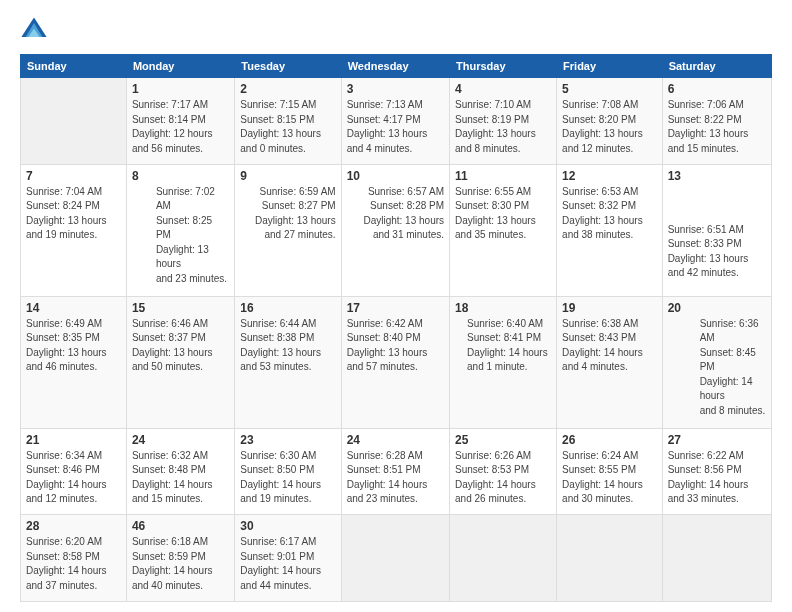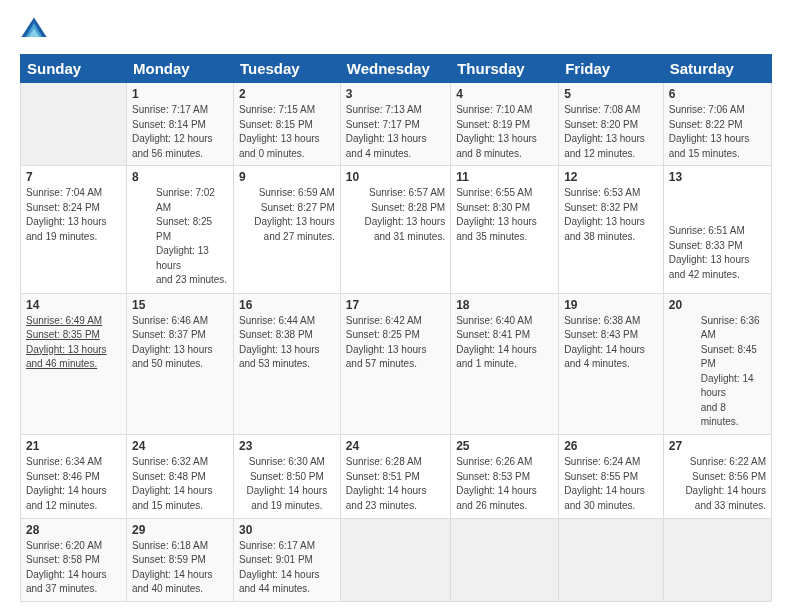--- a/index.html
+++ b/index.html
@@ -54,21 +54,21 @@
       color: #555;
     }
     .calendar {
       width: 100%;
       border-collapse: collapse;
       flex: 1;
     }
     .calendar thead tr th {
       background-color: #1a5fa8;
       color: #fff;
-      font-size: 15px;
+      font-size: 11px;
       font-weight: bold;
       text-align: left;
       padding: 5px 6px;
       border: 1px solid #1a5fa8;
     }
     .calendar tbody tr td {
       border: 1px solid #ddd;
       vertical-align: top;
       padding: 4px 5px;
       font-size: 9.5px;
@@ -147,21 +147,21 @@
           <td>
             <span class="day-num">2</span>
             <div class="day-info" style="white-space: pre-line;">Sunrise: 7:15 AM
 Sunset: 8:15 PM
 Daylight: 13 hours
 and 0 minutes.</div>
           </td>
           <td>
             <span class="day-num">3</span>
             <div class="day-info" style="white-space: pre-line;">Sunrise: 7:13 AM
-Sunset: 7:17 PM
+Sunset: 4:17 PM
 Daylight: 13 hours
 and 4 minutes.</div>
           </td>
           <td>
             <span class="day-num">4</span>
             <div class="day-info" style="white-space: pre-line;">Sunrise: 7:10 AM
 Sunset: 8:19 PM
 Daylight: 13 hours
 and 8 minutes.</div>
           </td>
@@ -227,21 +227,21 @@
             <span class="day-num">13</span>
             <div class="day-info" style="white-space: pre-line; margin-top: 40px;">Sunrise: 6:51 AM
 Sunset: 8:33 PM
 Daylight: 13 hours
 and 42 minutes.</div>
           </td>
         </tr>
         <tr>
           <td>
             <span class="day-num">14</span>
-            <div class="day-info" style="white-space: pre-line; text-decoration: underline;">Sunrise: 6:49 AM
+            <div class="day-info" style="white-space: pre-line;">Sunrise: 6:49 AM
 Sunset: 8:35 PM
 Daylight: 13 hours
 and 46 minutes.</div>
           </td>
           <td>
             <span class="day-num">15</span>
             <div class="day-info" style="white-space: pre-line;">Sunrise: 6:46 AM
 Sunset: 8:37 PM
 Daylight: 13 hours
 and 50 minutes.</div>
@@ -249,27 +249,27 @@
           <td>
             <span class="day-num">16</span>
             <div class="day-info" style="white-space: pre-line;">Sunrise: 6:44 AM
 Sunset: 8:38 PM
 Daylight: 13 hours
 and 53 minutes.</div>
           </td>
           <td>
             <span class="day-num">17</span>
             <div class="day-info" style="white-space: pre-line;">Sunrise: 6:42 AM
-Sunset: 8:25 PM
+Sunset: 8:40 PM
 Daylight: 13 hours
 and 57 minutes.</div>
           </td>
           <td>
             <span class="day-num">18</span>
-            <div class="day-info" style="white-space: pre-line;">Sunrise: 6:40 AM
+            <div class="day-info" style="white-space: pre-line; margin-left: 12px;">Sunrise: 6:40 AM
 Sunset: 8:41 PM
 Daylight: 14 hours
 and 1 minute.</div>
           </td>
           <td>
             <span class="day-num">19</span>
             <div class="day-info" style="white-space: pre-line;">Sunrise: 6:38 AM
 Sunset: 8:43 PM
 Daylight: 14 hours
 and 4 minutes.</div>
@@ -292,21 +292,21 @@
           </td>
           <td>
             <span class="day-num">24</span>
             <div class="day-info" style="white-space: pre-line;">Sunrise: 6:32 AM
 Sunset: 8:48 PM
 Daylight: 14 hours
 and 15 minutes.</div>
           </td>
           <td>
             <span class="day-num">23</span>
-            <div class="day-info" style="white-space: pre-line; text-align: center;">Sunrise: 6:30 AM
+            <div class="day-info" style="white-space: pre-line;">Sunrise: 6:30 AM
 Sunset: 8:50 PM
 Daylight: 14 hours
 and 19 minutes.</div>
           </td>
           <td>
             <span class="day-num">24</span>
             <div class="day-info" style="white-space: pre-line;">Sunrise: 6:28 AM
 Sunset: 8:51 PM
 Daylight: 14 hours
 and 23 minutes.</div>
@@ -320,36 +320,36 @@
           </td>
           <td>
             <span class="day-num">26</span>
             <div class="day-info" style="white-space: pre-line;">Sunrise: 6:24 AM
 Sunset: 8:55 PM
 Daylight: 14 hours
 and 30 minutes.</div>
           </td>
           <td>
             <span class="day-num">27</span>
-            <div class="day-info" style="white-space: pre-line; text-align: right;">Sunrise: 6:22 AM
+            <div class="day-info" style="white-space: pre-line;">Sunrise: 6:22 AM
 Sunset: 8:56 PM
 Daylight: 14 hours
 and 33 minutes.</div>
           </td>
         </tr>
         <tr>
           <td>
             <span class="day-num">28</span>
             <div class="day-info" style="white-space: pre-line;">Sunrise: 6:20 AM
 Sunset: 8:58 PM
 Daylight: 14 hours
 and 37 minutes.</div>
           </td>
           <td>
-            <span class="day-num">29</span>
+            <span class="day-num">46</span>
             <div class="day-info" style="white-space: pre-line;">Sunrise: 6:18 AM
 Sunset: 8:59 PM
 Daylight: 14 hours
 and 40 minutes.</div>
           </td>
           <td>
             <span class="day-num">30</span>
             <div class="day-info" style="white-space: pre-line;">Sunrise: 6:17 AM
 Sunset: 9:01 PM
 Daylight: 14 hours

